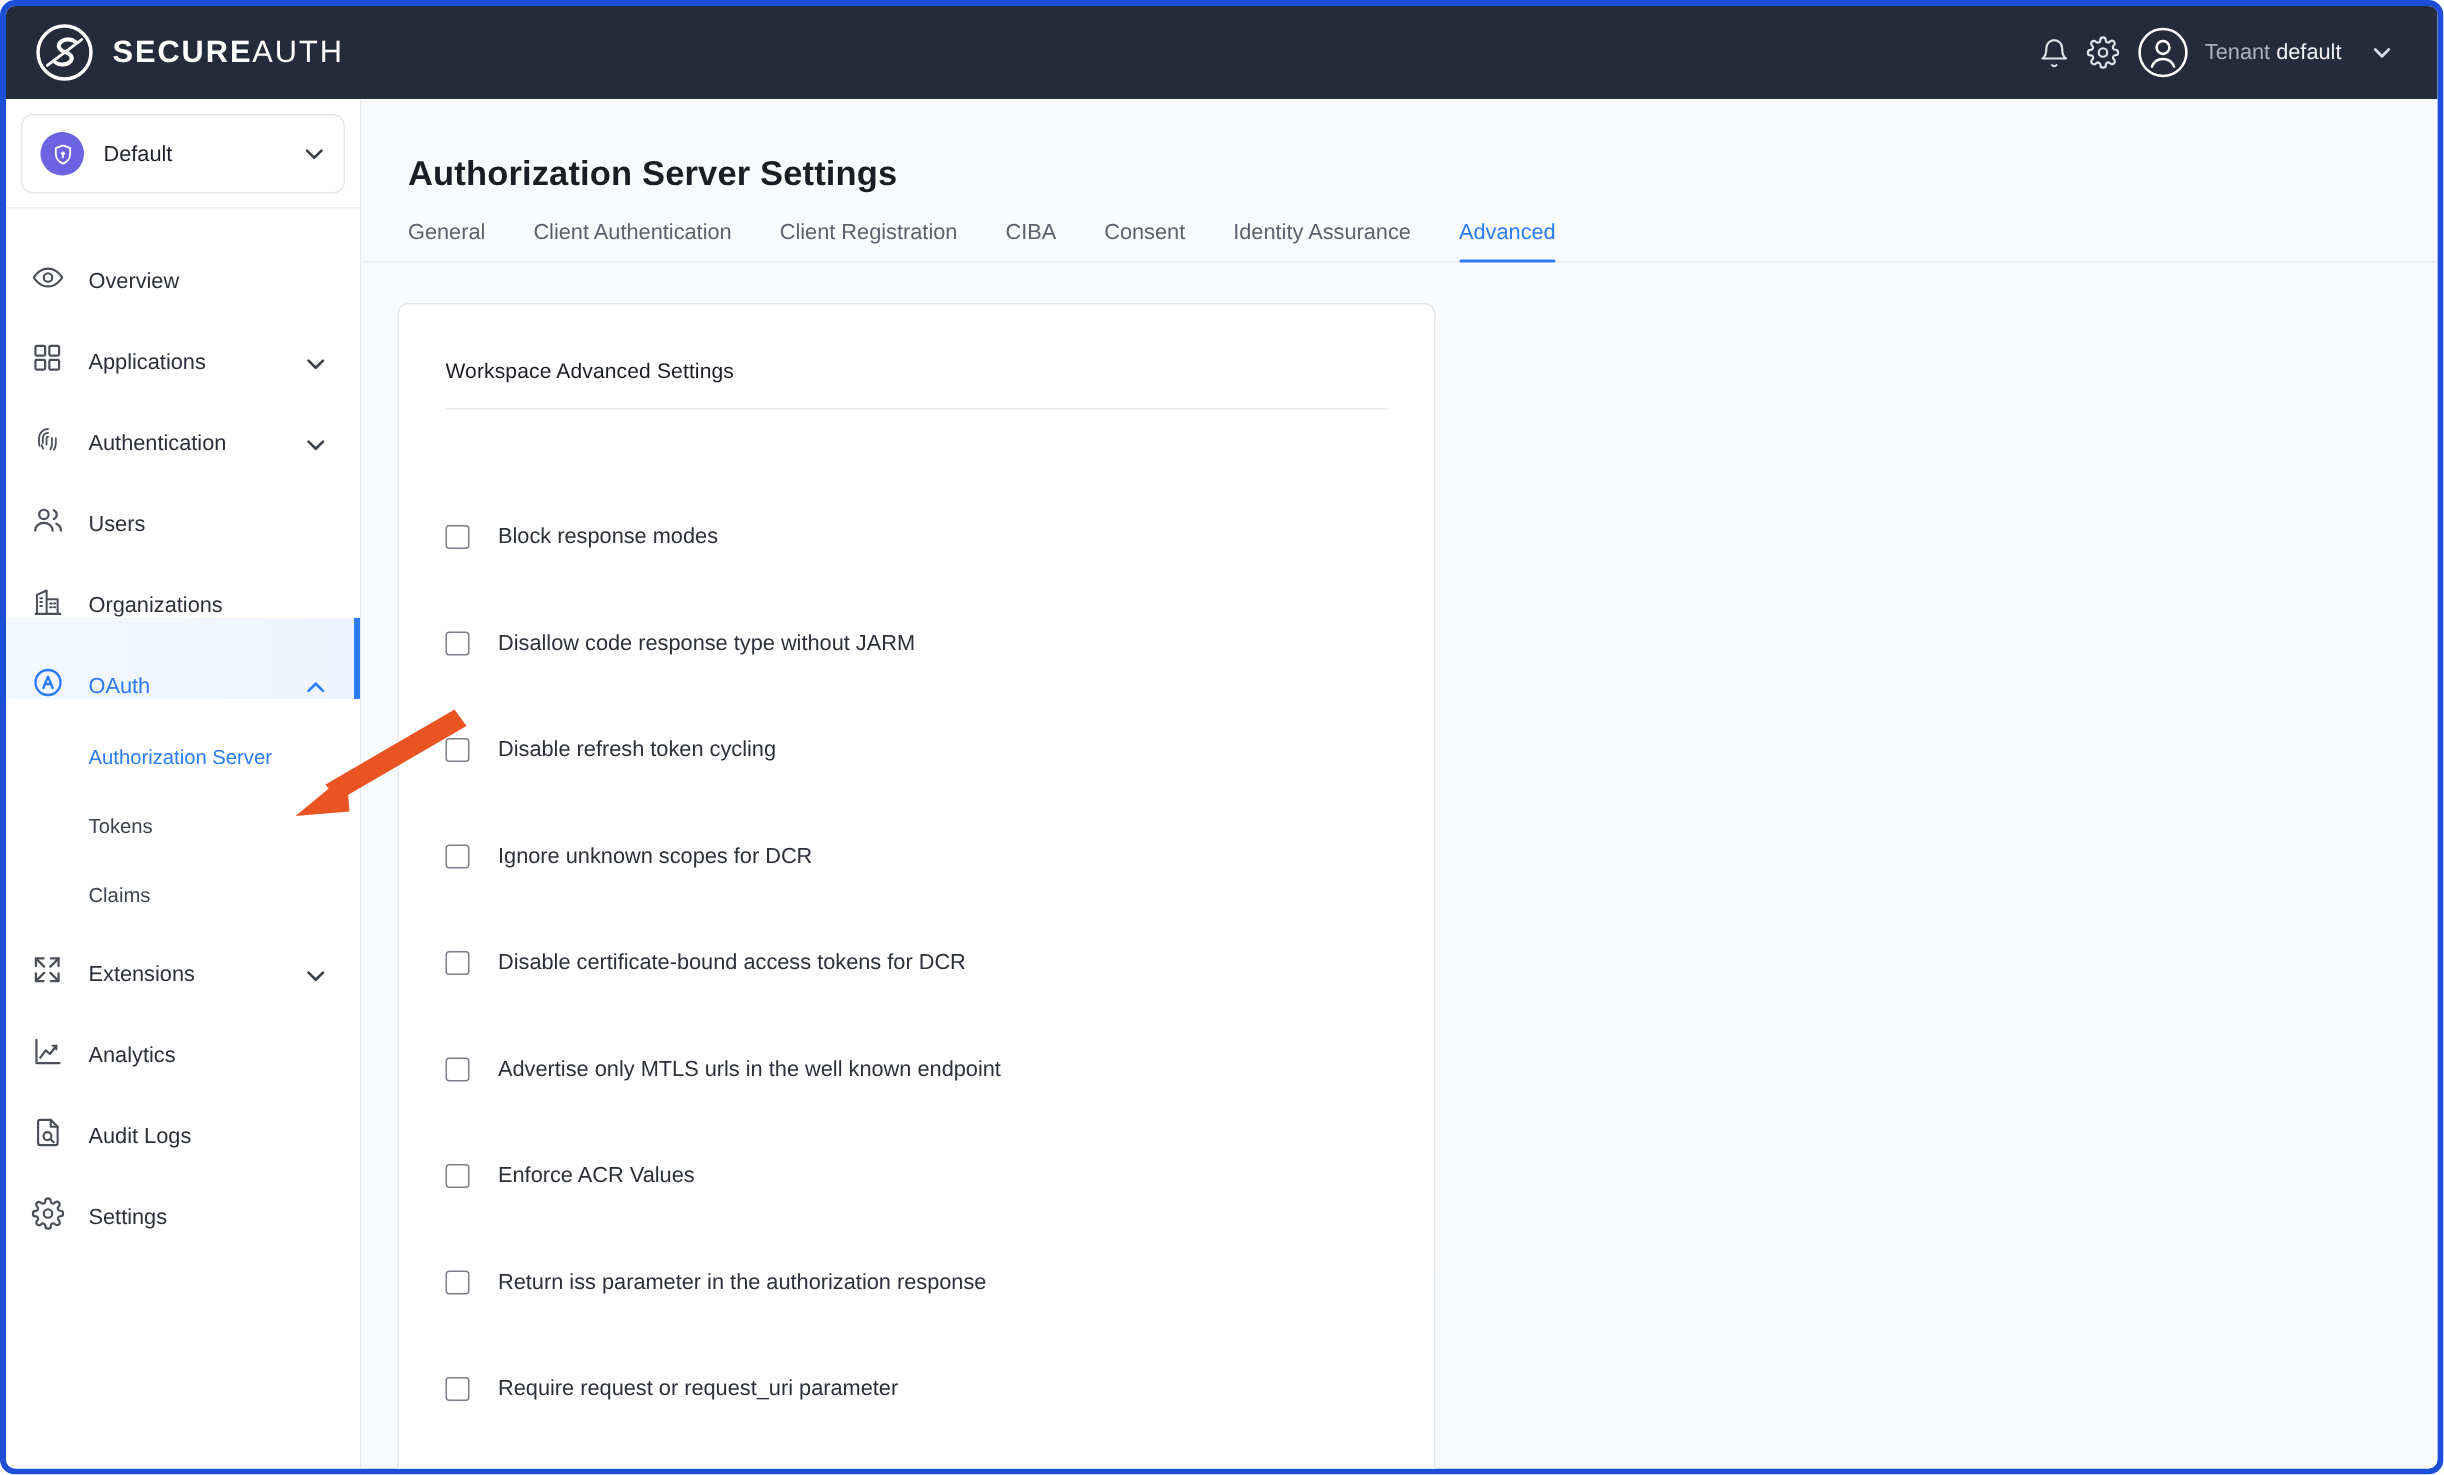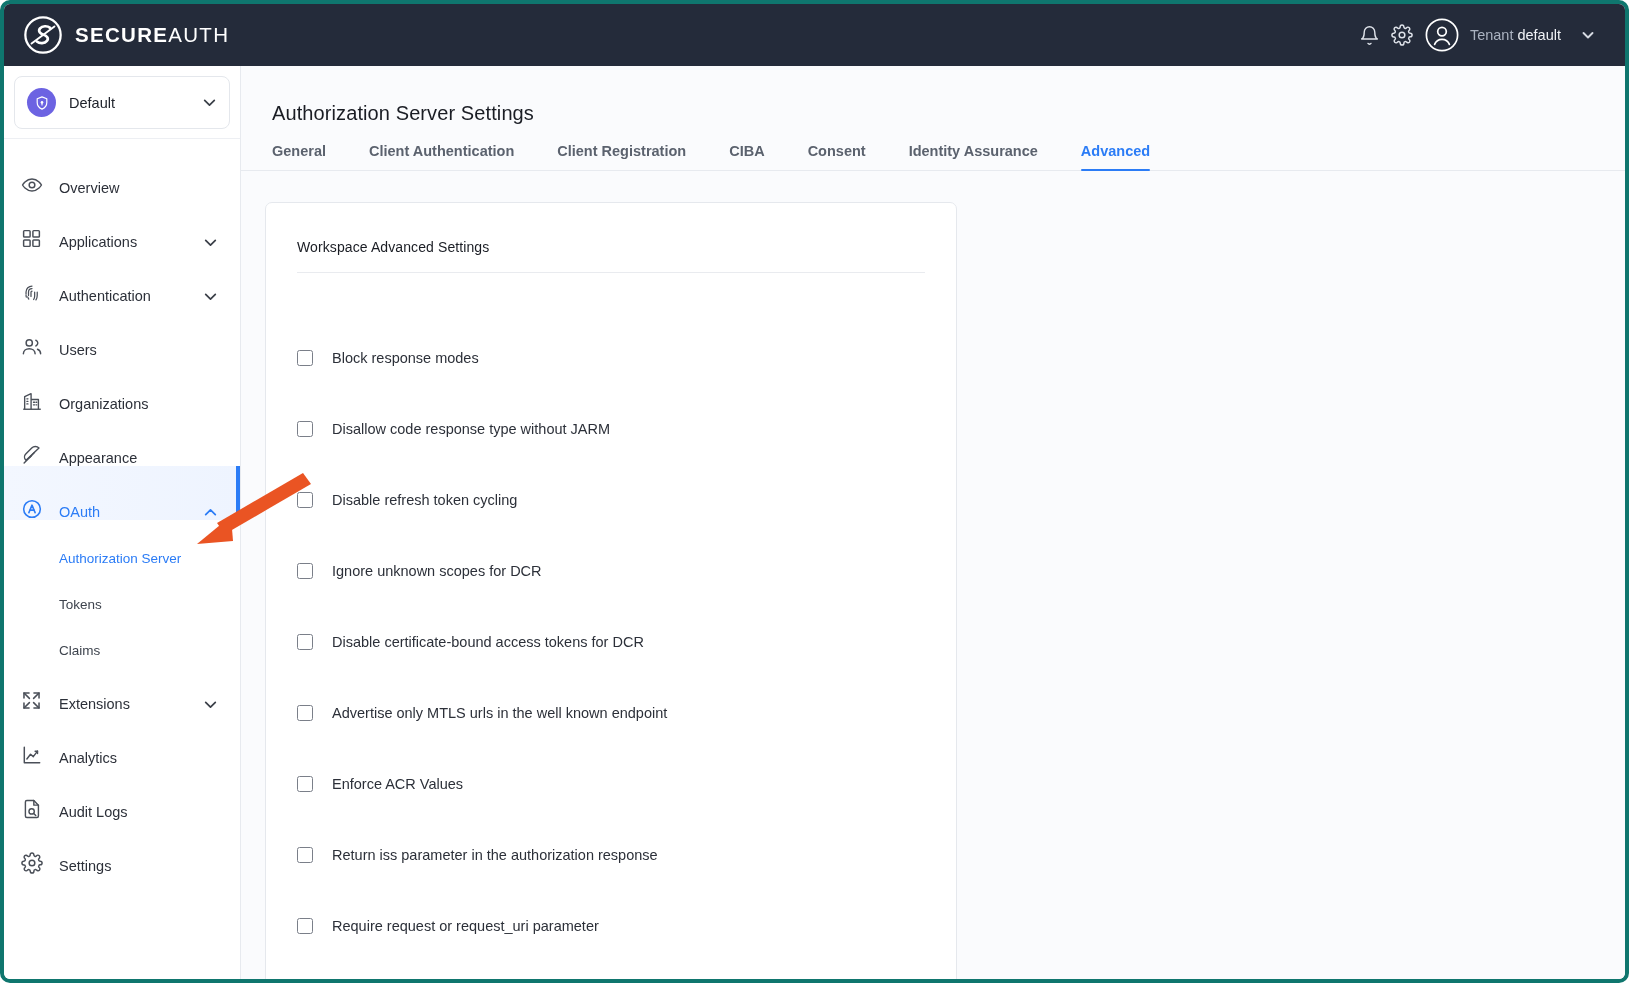--- a/index.html
+++ b/index.html
@@ -6,21 +6,21 @@
   html, body {
     width: 1629px; height: 983px;
     font-family: "Liberation Sans", sans-serif;
     background: #ffffff;
     overflow: hidden;
   }
   #app {
     position: relative;
     width: 1629px; height: 983px;
     background: #fafbfd;
-    border: 4px solid #0f766e;
+    border: 4px solid #1d4ed8;
     border-radius: 10px;
     overflow: hidden;
     padding-left: 16px;
   }
 
   
   .header {
     position: absolute; top: 0; left: 0;
     width: 100%; height: 62px;
     background: #242b3a;
@@ -94,26 +94,26 @@
 
   
   .main {
     position: absolute; top: 62px; left: 237px;
     width: 1384px; height: 921px;
     background: #fafbfd;
     overflow: hidden;
   }
   .page-head { padding: 36px 0 0 31px; }
   .page-title {
-    font-size: 20px; color: #1a1d24; font-weight: 400; letter-spacing: .1px;
+    font-size: 23px; color: #1a1d24; font-weight: 700; letter-spacing: .1px;
   }
   .tabs {
-    display: flex; align-items: flex-end; gap: 15px;
+    display: flex; align-items: flex-end; gap: 4px;
     margin-top: 18px; border-bottom: 1px solid #e7eaef;
-    margin-left: -31px; padding-left: 31px; font-weight: bold;
+    margin-left: -31px; padding-left: 31px;
   }
   .tab {
     font-size: 14.5px; color: #5b626e; padding: 0 14px 11px 14px;
     cursor: pointer; position: relative; white-space: nowrap;
   }
   .tab:first-child { padding-left: 0; }
   .tab.active { color: #2b7cf6; text-align: center; }
   .tab.active::after {
     content: ""; position: absolute; left: 14px; right: 14px; bottom: -1px;
     height: 2.5px; background: #2b7cf6; border-radius: 2px;
@@ -287,30 +287,20 @@
           <svg viewBox="0 0 24 24" width="22" height="22" fill="none" stroke="#4a4f58" stroke-width="1.5" stroke-linejoin="round">
             <path d="M4 21V7.2l7-3.2v17.0"></path>
             <path d="M11 10.4h8V21"></path>
             <path d="M2.4 21h19.2"></path>
             <path d="M6.4 9.6h1.2M6.4 12.4h1.2M6.4 15.2h1.2M13.6 13.4h1.2M13.6 16.2h1.2M16.4 13.4h0.8M16.4 16.2h0.8" stroke-width="1.45" stroke-linecap="round"></path>
           </svg>
         </span>
         <span class="ni-label">Organizations</span>
       </div>
 
-      <div class="nav-item">
-        <span class="ni-icon">
-          <svg viewBox="0 0 24 24" width="22" height="22" fill="none" stroke="#4a4f58" stroke-width="1.55" stroke-linecap="round" stroke-linejoin="round">
-            <path d="M19.6 4.4a5.6 5.6 0 0 0-7.9 0L5.2 10.9a4.6 4.6 0 0 0 0 6.5l.3.3 14.1-13.3z"></path>
-            <path d="M3.4 20.6L11 13"></path>
-            <path d="M14.6 9.4l-5.2 5.2"></path>
-          </svg>
-        </span>
-        <span class="ni-label">Appearance</span>
-      </div>
 
       <div class="nav-item active">
         <span class="ni-icon">
           <svg viewBox="0 0 24 24" width="22" height="22" fill="none" stroke="#2b7cf6" stroke-width="1.7">
             <circle cx="12" cy="12" r="9.1"></circle>
             <path d="M8.6 16l3.4-8.2L15.4 16" stroke-linecap="round" stroke-linejoin="round"></path>
             <path d="M9.9 13.2h4.2" stroke-linecap="round"></path>
           </svg>
         </span>
         <span class="ni-label">OAuth</span>

